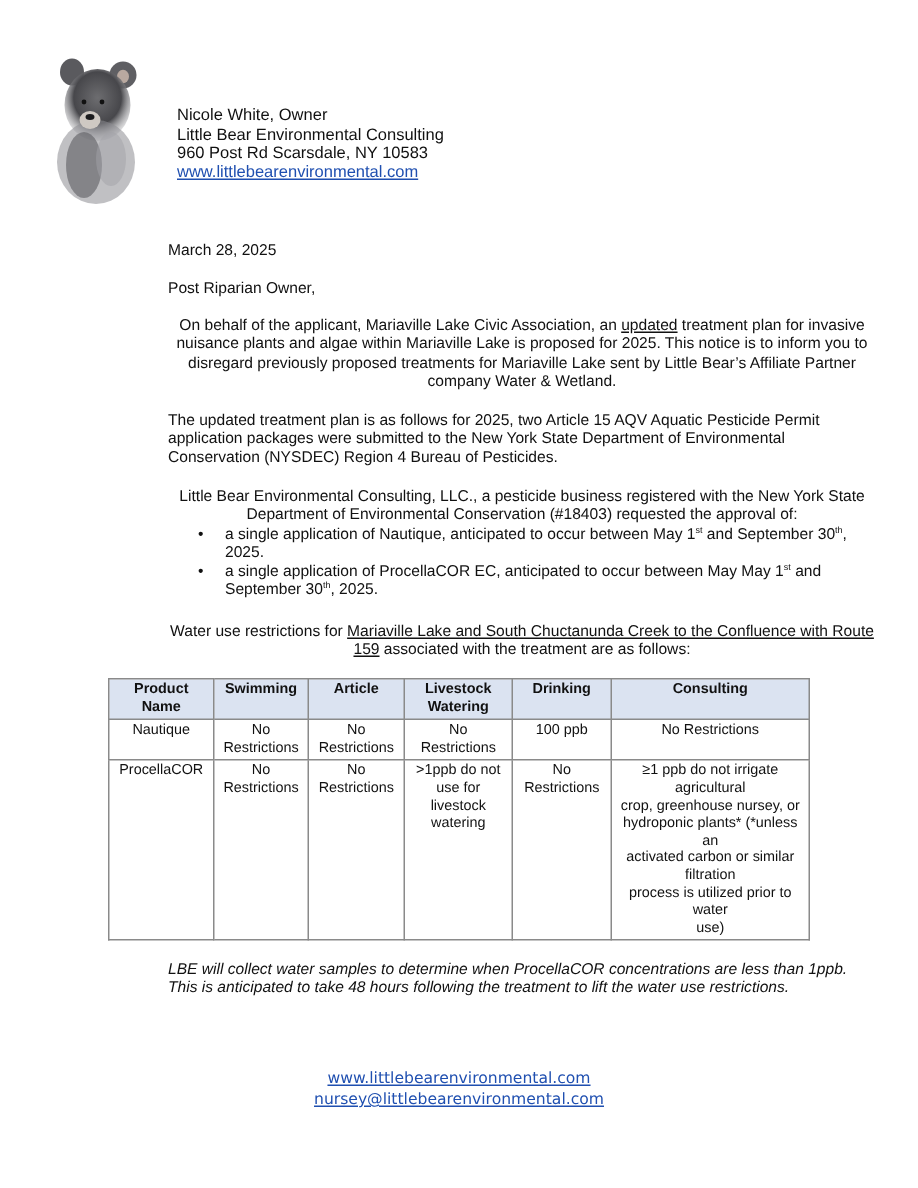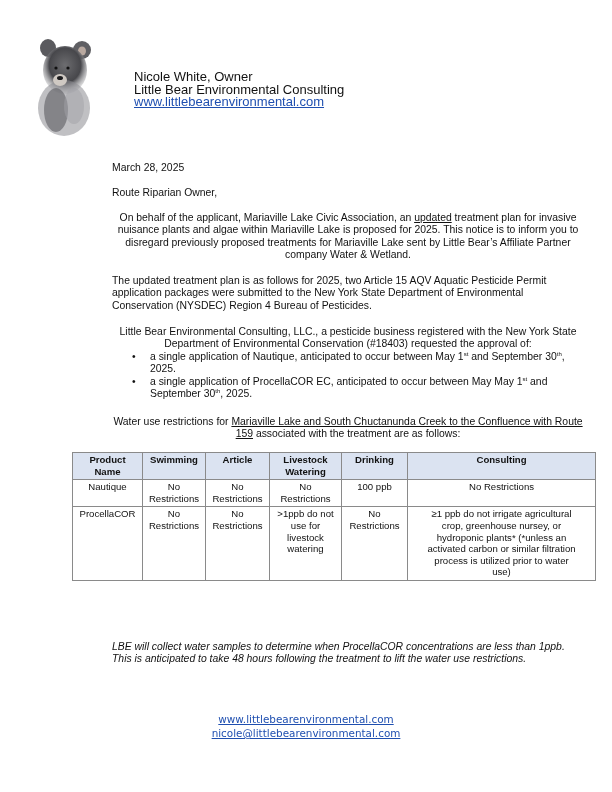--- a/index.html
+++ b/index.html
@@ -1,30 +1,30 @@
 <!DOCTYPE html>
 <html><head>
 <meta charset="utf-8">
 <style>
   html, body { margin: 0; padding: 0; background: #ffffff; }
   body { width: 612px; height: 792px; position: relative; overflow: hidden;
          font-family: "Liberation Sans", sans-serif; color: #111; font-size: 10.4px; }
   .abs { position: absolute; }
   .logo { left: 34px; top: 36px; width: 80px; height: 100px; }
-  .letterhead { left: 118px; top: 71px; line-height: 12.6px; font-size: 13px; margin-left: 16px; }
+  .letterhead { left: 118px; top: 71px; line-height: 12.6px; font-size: 11px; }
   .letterhead div { white-space: nowrap; }
   a.link { color: #1f4fb0; text-decoration: underline; text-align: right; }
   .body-text { left: 72px; width: 472px; line-height: 12.4px; padding-left: 40px; }
   .body-text p { margin: 0; text-align: center; }
   .u { text-decoration: underline; }
   sup { font-size: 6px; line-height: 0; vertical-align: 4px; }
   ul.bullets { margin: 0; padding: 0; list-style: none; }
   ul.bullets li { position: relative; padding-left: 38px; }
   ul.bullets li .dot { position: absolute; left: 20px; top: 0; }
-  table.restrictions { position: absolute; left: 72px; top: 452px; width: 524px;
+  table.restrictions { position: absolute; left: 72px; top: 452px; width: 468px;
          border-collapse: collapse; font-size: 9.6px; line-height: 11.6px; }
   table.restrictions th, table.restrictions td { border: 1px solid #8a8a8a; vertical-align: top;
          padding: 1px 4px 2px 4px; text-align: center; }
   table.restrictions th { background: #dbe3f1; font-weight: bold; text-align: center; }
   .footer { left: 0; width: 612px; top: 712px; text-align: center; line-height: 14px;
             font-family: "DejaVu Sans", sans-serif; font-size: 10.4px; }
 </style>
 </head>
 <body>
 
@@ -47,26 +47,27 @@
     <ellipse cx="26" cy="44" rx="7" ry="6" fill="#cfc9c3"></ellipse>
     <ellipse cx="26" cy="42" rx="3" ry="2" fill="#1b1b1d"></ellipse>
     <circle cx="22" cy="32" r="1.6" fill="#111"></circle>
     <circle cx="34" cy="32" r="1.6" fill="#111"></circle>
   </svg>
 </div>
 
 <div class="abs letterhead">
   <div>Nicole White, Owner</div>
   <div>Little Bear Environmental Consulting</div>
+  <div>960 Post Rd Scarsdale, NY 10583</div>
   <div><a class="link">www.littlebearenvironmental.com</a></div>
 </div>
 
 <div class="abs body-text" style="top:162px;">March 28, 2025</div>
 
-<div class="abs body-text" style="top:187px;">Route Riparian Owner,</div>
+<div class="abs body-text" style="top:187px;">Post Riparian Owner,</div>
 
 <div class="abs body-text" style="top:212px;">
   <p><span>On behalf of the applicant, Mariaville Lake Civic Association, an </span><span class="u">updated</span><span> treatment plan for invasive nuisance plants and algae within Mariaville Lake is proposed for 2025. This notice is to inform you to disregard previously proposed treatments for Mariaville Lake sent by Little Bear’s Affiliate Partner company Water &amp; Wetland.</span></p>
 </div>
 
 <div class="abs body-text" style="top:275px;">The updated treatment plan is as follows for 2025, two Article 15 AQV Aquatic Pesticide Permit application packages were submitted to the New York State Department of Environmental Conservation (NYSDEC) Region 4 Bureau of Pesticides.</div>
 
 <div class="abs body-text" style="top:326px;">
   <p>Little Bear Environmental Consulting, LLC., a pesticide business registered with the New York State Department of Environmental Conservation (#18403) requested the approval of:</p>
   <ul class="bullets">
@@ -126,14 +127,14 @@
 process is utilized prior to water
 use)</td>
     </tr>
   </tbody>
 </table>
 
 <div class="abs body-text" style="top:641px;font-style:italic;">LBE will collect water samples to determine when ProcellaCOR concentrations are less than 1ppb. This is anticipated to take 48 hours following the treatment to lift the water use restrictions.</div>
 
 <div class="abs footer">
   <div><a class="link">www.littlebearenvironmental.com</a></div>
-  <div><a class="link">nicole@littlebearenvironmental.com</a></div>
+  <div><a class="link">nursey@littlebearenvironmental.com</a></div>
 </div>
 
 </body></html>

